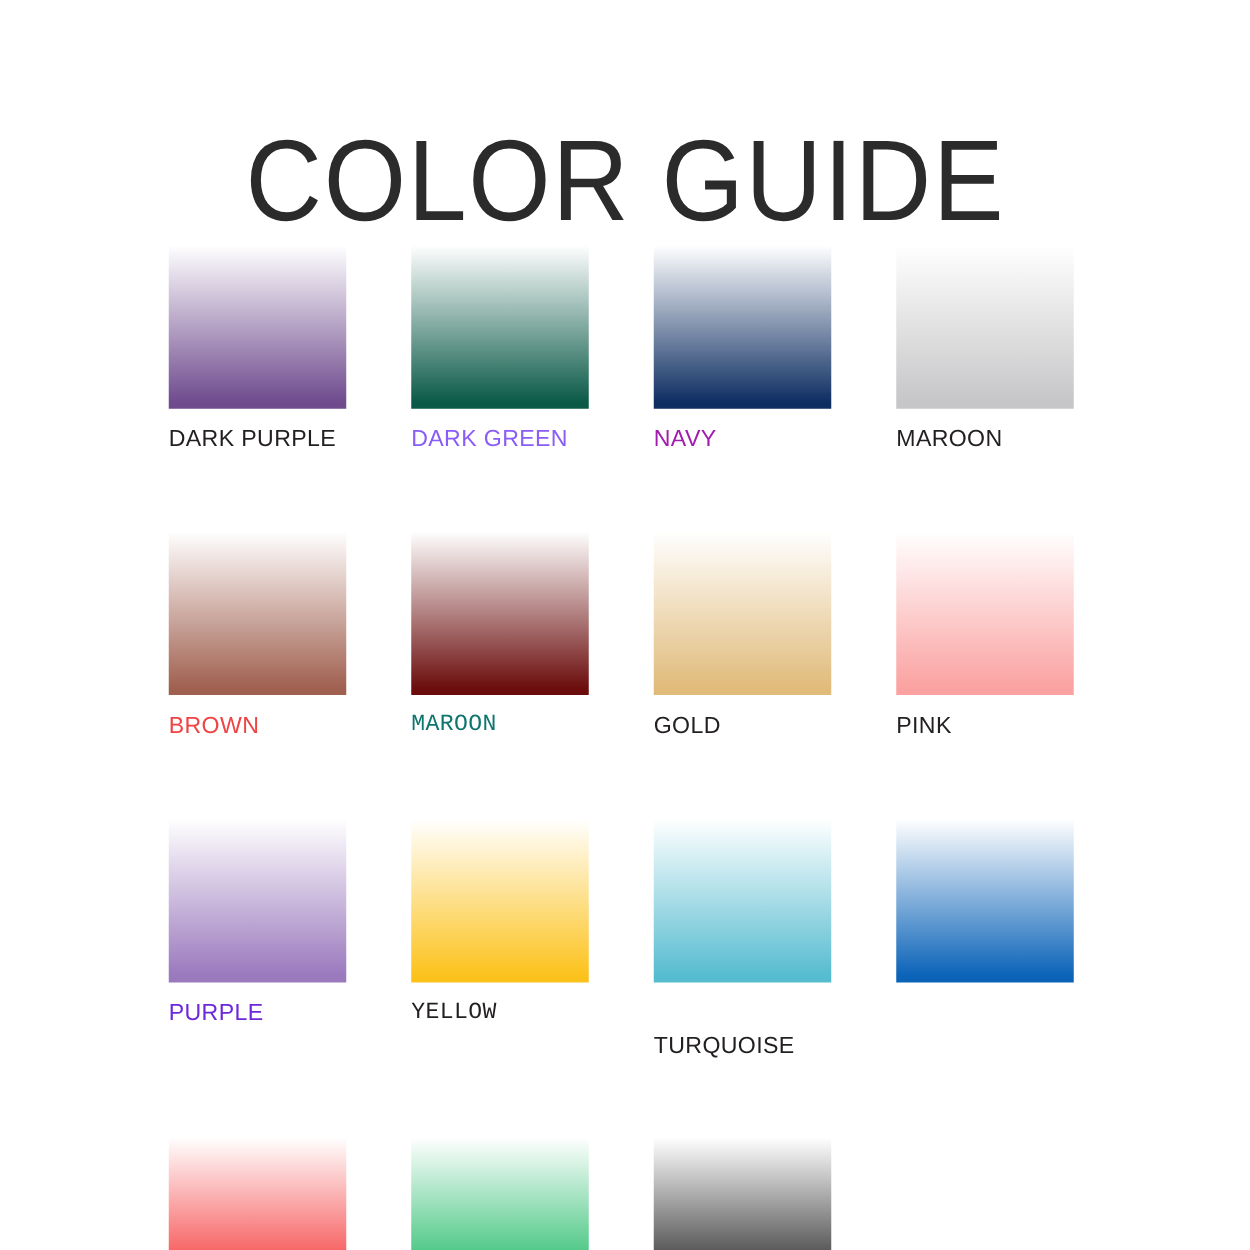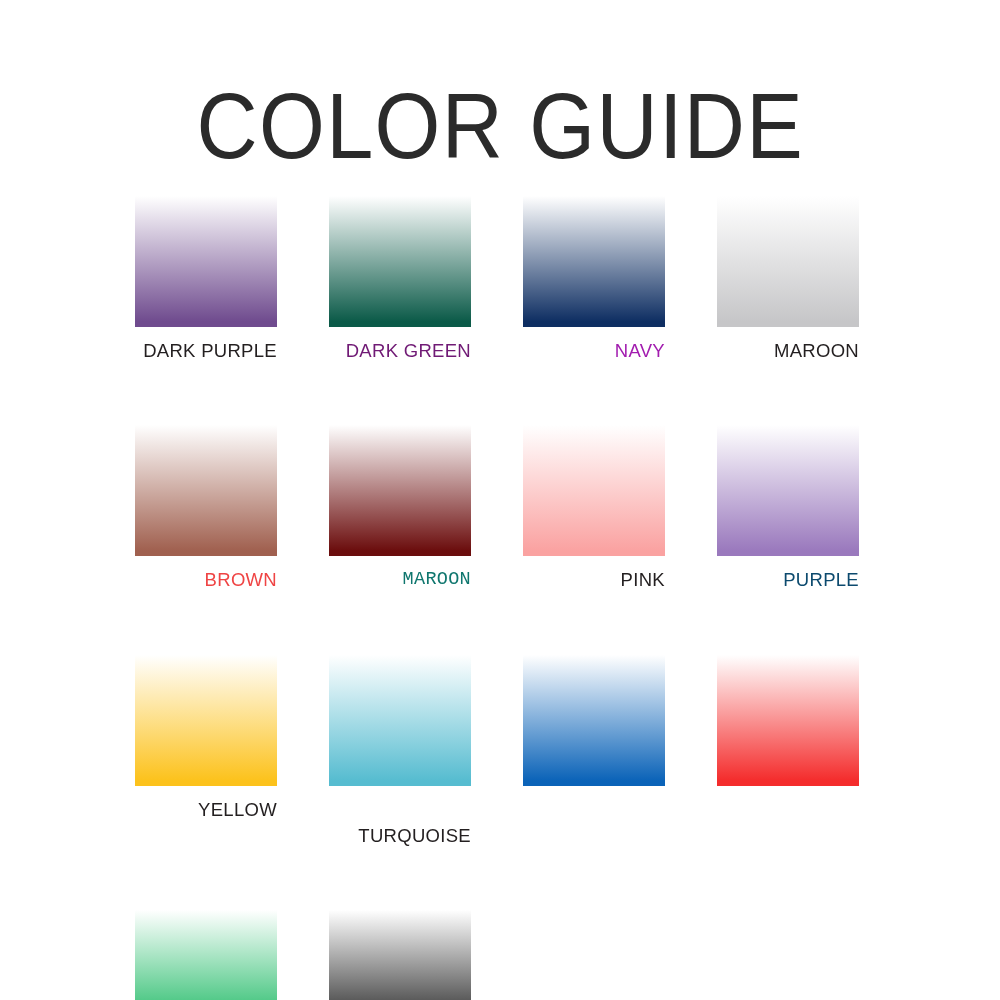--- a/index.html
+++ b/index.html
@@ -20,21 +20,21 @@
     position: relative;
     width: 1000px;
     height: 1000px;
     background: #ffffff;
     box-sizing: border-box;
   }
 
   
   .title-wrap {
     position: absolute;
-    top: 18px;
+    top: 37px;
     left: 0;
     width: 1000px;
     text-align: center;
   }
   .poster-title {
     display: inline-block;
     font-family: "Liberation Sans", "DejaVu Sans", sans-serif;
     font-size: 92px;
     line-height: 1.0;
     font-weight: 400;
@@ -64,21 +64,21 @@
 
   .swatch-chip {
     width: 142px;
     height: 131px;
     display: block;
   }
 
   .swatch-label {
     display: block;
     margin-top: 14px;
-    text-align: right;
+    text-align: left;
     font-family: "Liberation Sans", "DejaVu Sans", sans-serif;
     font-size: 18.5px;
     line-height: 1.1;
     font-weight: 400;
     letter-spacing: 0.3px;
     color: #231f20;
     white-space: nowrap;
   }
 </style>
 </head>
@@ -90,49 +90,53 @@
     <h1 class="poster-title" style="color: rgb(43, 43, 43);">COLOR GUIDE</h1>
   </div>
 
   <div class="grid">
       <div class="swatch-cell">
         <div class="swatch-chip" style="background: linear-gradient(rgb(255, 255, 255) 0%, rgb(111, 75, 142) 96%, rgb(111, 75, 142) 100%);"></div>
         <span class="swatch-label" style="color: rgb(35, 31, 32);">DARK PURPLE</span>
       </div>
       <div class="swatch-cell">
         <div class="swatch-chip" style="background: linear-gradient(rgb(255, 255, 255) 0%, rgb(11, 90, 72) 96%, rgb(11, 90, 72) 100%);"></div>
-        <span class="swatch-label" style="color: #701a75;">DARK GREEN</span>
+        <span class="swatch-label" style="color: #8b5cf6;">DARK GREEN</span>
       </div>
       <div class="swatch-cell">
         <div class="swatch-chip" style="background: linear-gradient(rgb(255, 255, 255) 0%, rgb(14, 46, 98) 96%, rgb(14, 46, 98) 100%);"></div>
         <span class="swatch-label" style="color: #a21caf;">NAVY</span>
       </div>
       <div class="swatch-cell">
         <div class="swatch-chip" style="background: linear-gradient(rgb(255, 255, 255) 0%, rgb(198, 198, 200) 96%, rgb(198, 198, 200) 100%);"></div>
         <span class="swatch-label" style="color: rgb(35, 31, 32);">MAROON</span>
       </div>
       <div class="swatch-cell">
         <div class="swatch-chip" style="background: linear-gradient(rgb(255, 255, 255) 0%, rgb(160, 96, 79) 96%, rgb(160, 96, 79) 100%);"></div>
         <span class="swatch-label" style="color: #ef4444;">BROWN</span>
       </div>
       <div class="swatch-cell">
         <div class="swatch-chip" style="background: linear-gradient(rgb(255, 255, 255) 0%, rgb(107, 13, 13) 96%, rgb(107, 13, 13) 100%);"></div>
         <span class="swatch-label" style="color: #0f766e; font-family: Liberation Mono, monospace;">MAROON</span>
       </div>
       <div class="swatch-cell">
+        <div class="swatch-chip" style="background: linear-gradient(rgb(255, 255, 255) 0%, rgb(224, 187, 122) 96%, rgb(224, 187, 122) 100%);"></div>
+        <span class="swatch-label" style="color: rgb(35, 31, 32);">GOLD</span>
+      </div>
+      <div class="swatch-cell">
         <div class="swatch-chip" style="background: linear-gradient(rgb(255, 255, 255) 0%, rgb(250, 162, 161) 96%, rgb(250, 162, 161) 100%);"></div>
         <span class="swatch-label" style="color: rgb(35, 31, 32);">PINK</span>
       </div>
       <div class="swatch-cell">
         <div class="swatch-chip" style="background: linear-gradient(rgb(255, 255, 255) 0%, rgb(154, 121, 189) 96%, rgb(154, 121, 189) 100%);"></div>
-        <span class="swatch-label" style="color: #0c4a6e;">PURPLE</span>
+        <span class="swatch-label" style="color: #6d28d9;">PURPLE</span>
       </div>
       <div class="swatch-cell">
         <div class="swatch-chip" style="background: linear-gradient(rgb(255, 255, 255) 0%, rgb(252, 194, 28) 96%, rgb(252, 194, 28) 100%);"></div>
-        <span class="swatch-label" style="color: rgb(35, 31, 32);">YELLOW</span>
+        <span class="swatch-label" style="color: rgb(35, 31, 32); font-family: Liberation Mono, monospace;">YELLOW</span>
       </div>
       <div class="swatch-cell">
         <div class="swatch-chip" style="background: linear-gradient(rgb(255, 255, 255) 0%, rgb(86, 188, 208) 96%, rgb(86, 188, 208) 100%);"></div>
         <span class="swatch-label" style="color: rgb(35, 31, 32); margin-top: 40px;">TURQUOISE</span>
       </div>
       <div class="swatch-cell">
         <div class="swatch-chip" style="background: linear-gradient(rgb(255, 255, 255) 0%, rgb(11, 99, 184) 96%, rgb(11, 99, 184) 100%);"></div>
       </div>
       <div class="swatch-cell">
         <div class="swatch-chip" style="background: linear-gradient(rgb(255, 255, 255) 0%, rgb(244, 44, 44) 96%, rgb(244, 44, 44) 100%);"></div>

